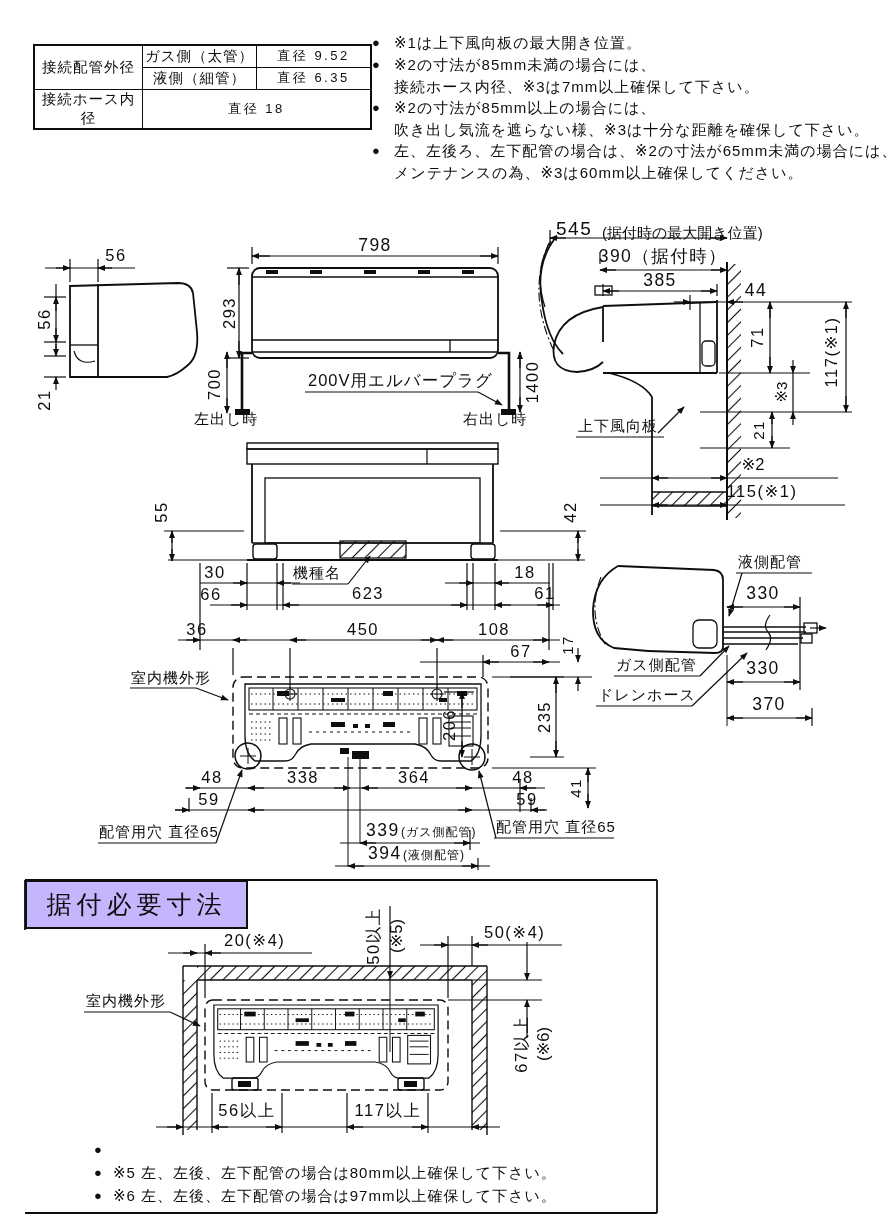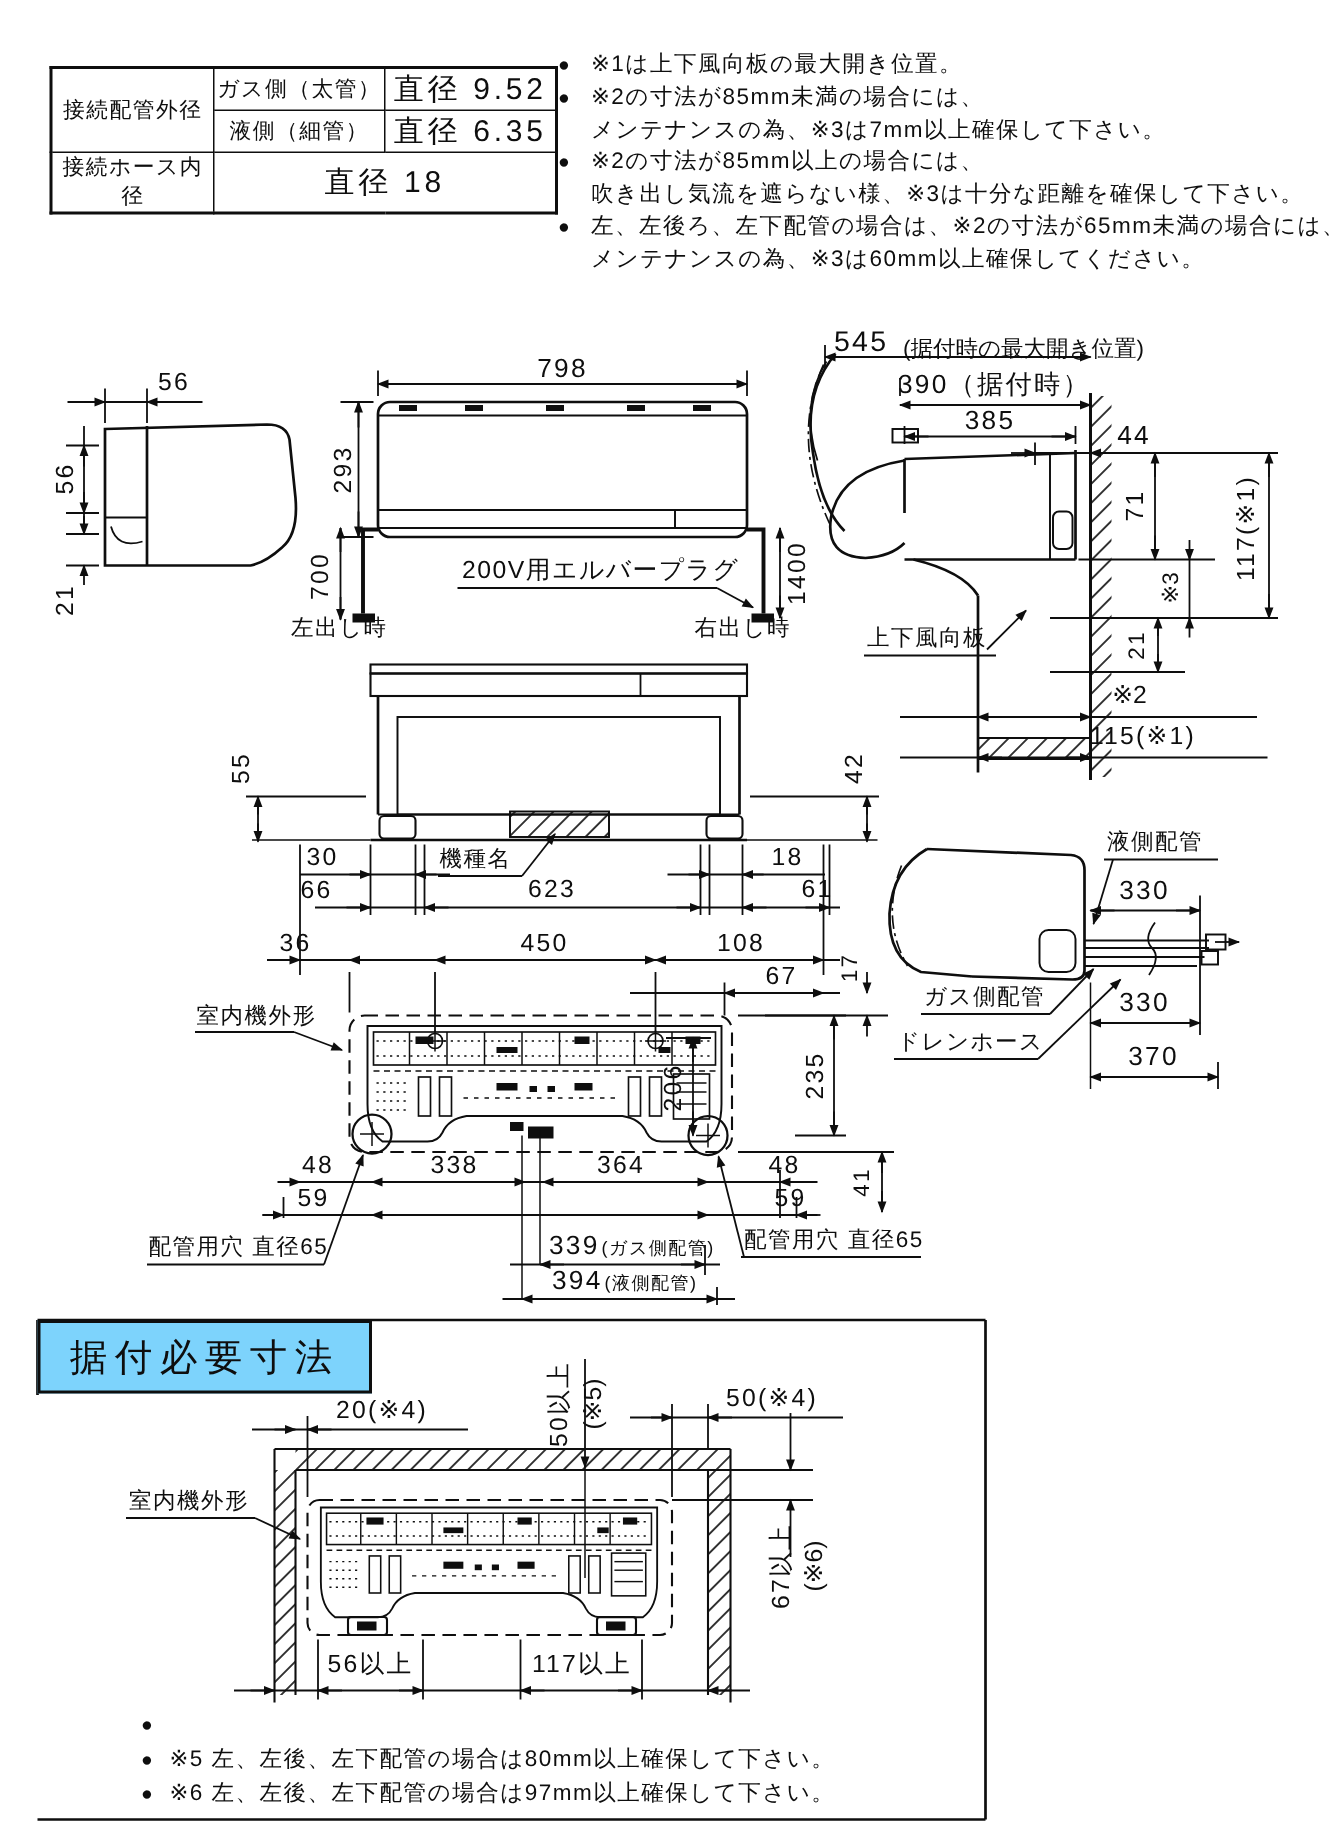--- a/index.html
+++ b/index.html
@@ -10,23 +10,23 @@
   .c{transform:translate(-50%,-50%)}
   .v{transform:translate(-50%,-50%) rotate(-90deg)}
   .f11{font-size:15px}.f12{font-size:12px}.f13{font-size:13px}
   .f15{font-size:15px}.f16{font-size:16.5px}.f17{font-size:17.5px}
   .f19{font-size:19px}.f26{font-size:25px}
   .num{letter-spacing:1.5px}.cjk{letter-spacing:1px}
   table.spec{position:absolute;left:33px;top:44px;border-collapse:collapse;width:333px;
              border:2.5px solid #0e0e0e;table-layout:fixed}
   table.spec td{border:1.6px solid #0e0e0e;text-align:center;padding:0;
                 font-size:14.5px;letter-spacing:1px;color:#0e0e0e}
-  table.spec td.val{font-size:20px;letter-spacing:2.5px}
+  table.spec td.val{font-size:13px;letter-spacing:2.5px}
   #titlebox{position:absolute;left:25px;top:880px;width:219px;height:45px;
-            border:2.5px solid #0e0e0e;background:#7dd3fc;display:flex;align-items:center;
+            border:2.5px solid #0e0e0e;background:#c4b5fd;display:flex;align-items:center;
             justify-content:center;letter-spacing:5px;color:#0e0e0e}
 </style>
 </head>
 <body>
 
 <div id="page">
 
 <svg class="art" width="895" height="1231" viewBox="0 0 895 1231">
   <defs>
     <marker id="ah" viewBox="0 0 10 10" refX="9" refY="5" markerWidth="13" markerHeight="6.5" orient="auto">
@@ -428,21 +428,21 @@
     <td>接続ホース内径</td>
     <td colspan="2" class="val">直径 18</td>
   </tr>
 </tbody>
     </table>
 
 <span class="t f13" style="left:372px;top:36px">●</span>
 <span class="t f15 cjk" style="left:394px;top:35px">※1は上下風向板の最大開き位置。</span>
 <span class="t f13" style="left:372px;top:58px">●</span>
 <span class="t f15 cjk" style="left:394px;top:57px">※2の寸法が85mm未満の場合には、</span>
-<span class="t f15 cjk" style="left:394px;top:79px">メンテナンスの為、※3は7mm以上確保して下さい。</span>
+<span class="t f15 cjk" style="left:394px;top:79px">接続ホース内径、※3は7mm以上確保して下さい。</span>
 <span class="t f13" style="left:372px;top:101px">●</span>
 <span class="t f15 cjk" style="left:394px;top:100px">※2の寸法が85mm以上の場合には、</span>
 <span class="t f15 cjk" style="left:394px;top:122px">吹き出し気流を遮らない様、※3は十分な距離を確保して下さい。</span>
 <span class="t f13" style="left:372px;top:144px">●</span>
 <span class="t f15 cjk" style="left:394px;top:143px">左、左後ろ、左下配管の場合は、※2の寸法が65mm未満の場合には、</span>
 <span class="t f15 cjk" style="left:394px;top:165px">メンテナンスの為、※3は60mm以上確保してください。</span>
 
 <span class="t c f16 num" style="left:116px;top:255px">56</span>
 <span class="t v f16 num" style="left:44px;top:319px">56</span>
 <span class="t v f16 num" style="left:44px;top:400px">21</span>

